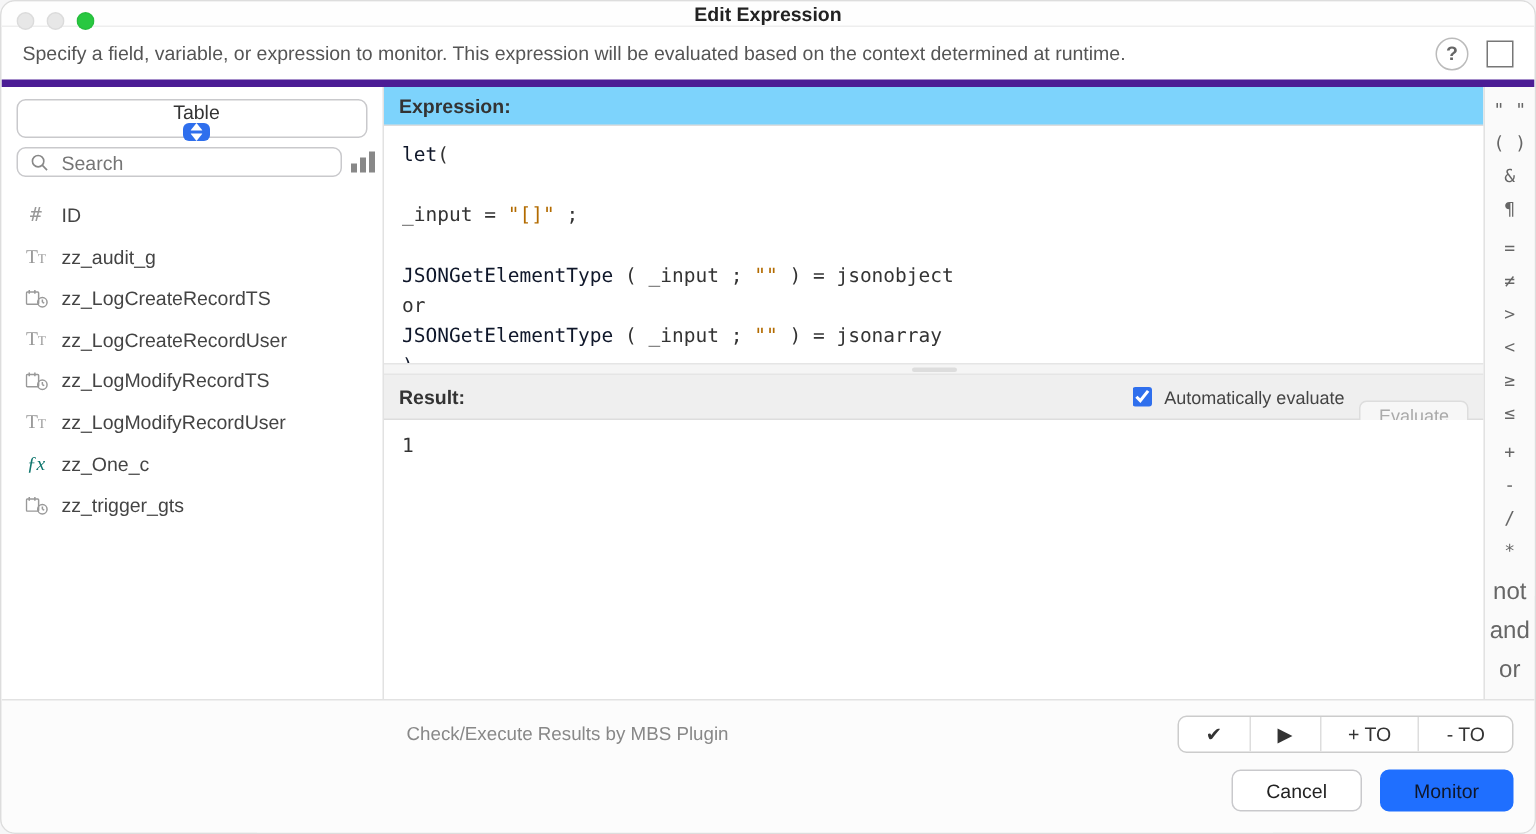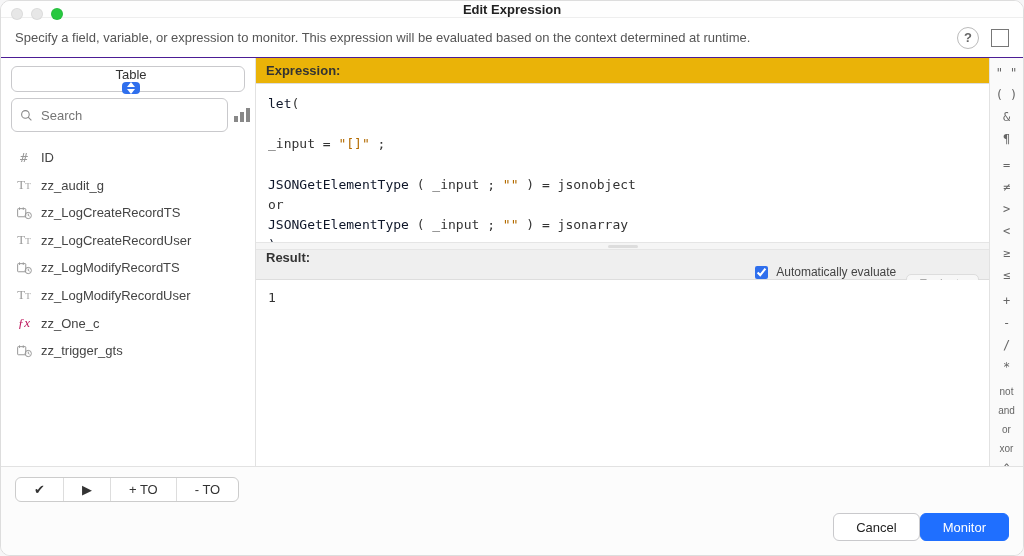--- a/index.html
+++ b/index.html
@@ -41,21 +41,21 @@
   }
   .dot.red { background: #e7e7e7; }
   .dot.yellow { background: #e7e7e7; }
   .dot.green { background: #28c840; }
   .title { font-weight: 600; color: #222; }
 
   .hintrow {
     height: 40px;
     display: flex; align-items: center;
     padding: 0 14px;
-    border-bottom: 1px solid #4c1d95;
+    border-bottom: 5px solid #4c1d95;
     font-size: 13px; color: #555;
     justify-content: space-between;
   }
   .hintrow .right { display: flex; align-items: center; gap: 12px; }
   .help-circle {
     width: 22px; height: 22px; border:1px solid #bbb; border-radius: 50%;
     display:flex; align-items:center; justify-content:center;
     color:#666; font-weight:600; font-size:13px; cursor:pointer;
   }
   .box-icon { width:18px; height:18px; border:1.5px solid #777; }
@@ -87,21 +87,21 @@
     width: 18px; height: 20px;
     background: #2f6fed;
     border-radius: 4px;
     display:flex; flex-direction:column; align-items:center; justify-content:center;
     gap: 0px;
   }
   .select-arrows svg { display:block; }
 
   .search-row { display:flex; align-items:center; gap:6px; }
   .search-box {
-    flex:1; height:34px;
+    flex:1; height:20px;
     border:1px solid #c9c9cc; border-radius:6px;
     display:flex; align-items:center; gap:6px; padding:0 8px;
     color:#888;
   }
   .search-box input {
     border:none; outline:none; flex:1; font-size:13px; background:transparent;
   }
   .sort-icon { width:22px; display:flex; align-items:flex-end; gap:2px; }
   .sort-icon span { width:4px; background:#888; display:inline-block; }
 
@@ -114,21 +114,21 @@
     color:#444; cursor:pointer;
   }
   .type-icon { width:18px; color:#888; display:flex; align-items:center; justify-content:center; }
 
   
   .main { flex:1; display:flex; min-width:0; }
   .center {
     flex:1; display:flex; flex-direction:column; min-width:0;
   }
   .section-header {
-    height: 26px; background:#eab308;
+    height: 26px; background:#7dd3fc;
     border-bottom:1px solid #ddd;
     display:flex; align-items:center;
     padding: 0 10px;
     font-weight:600; color:#333;
   }
   .editor {
     flex:1; padding:10px 12px;
     font-family: Menlo, Consolas, monospace;
     font-size: 13px; color:#333;
     white-space: pre;
@@ -142,21 +142,21 @@
   .split-handle {
     height:8px; background:#f5f5f5;
     border-top:1px solid #e5e5e5; border-bottom:1px solid #e5e5e5;
     display:flex; align-items:center; justify-content:center;
   }
   .split-handle .grip { width:30px; height:3px; border-radius:2px; background:#ddd; }
 
   .result-header {
     height:30px; background:#efefef;
     border-bottom:1px solid #ddd;
-    display:flex; align-items:flex-start; justify-content:space-between;
+    display:flex; align-items:center; justify-content:space-between;
     padding:0 10px;
   }
   .result-header .lbl { font-weight:600; }
   .result-header .rh-right { display:flex; align-items:center; gap:10px; font-size:12px; }
   .chk { display:flex; align-items:center; gap:5px; color:#444; }
   .chk input { accent-color:#2f6fed; }
   .eval-btn {
     border:1px solid #ddd; background:#f7f7f7; color:#aaa;
     border-radius:5px; padding:2px 12px; font-size:12px;margin-top:24px;
   }
@@ -169,21 +169,21 @@
   
   .ops {
     width:34px; border-left:1px solid #e2e2e2;
     background:#fafafa;
     display:flex; flex-direction:column; align-items:center;
     padding:6px 0; gap:4px;
     font-family: Menlo, Consolas, monospace;
     font-size:12px; color:#666;
   }
   .ops .op { cursor:pointer; padding:2px 0; }
-  .ops .op-word { font-family: -apple-system, Arial, sans-serif; font-size:10px; }
+  .ops .op-word { font-family: -apple-system, Arial, sans-serif; font-size:16px; }
   .ops .spacer { height:8px; }
 
   
   .footer {
     border-top:1px solid #e2e2e2;
     background:#fcfcfc;
     padding: 6px 14px 14px 14px;
   }
   .footer-top {
     display:flex; align-items:center; justify-content:space-between;
@@ -195,29 +195,29 @@
     background:#fff;
   }
   .seg .segbtn {
     padding: 4px 18px; font-size:13px; border-right:1px solid #ddd;
     display:flex; align-items:center; justify-content:center; cursor:pointer;
     color:#333;
   }
   .seg .segbtn:last-child { border-right:none; }
 
   .footer-bottom {
-    display:flex; justify-content:flex-end; margin-top:8px;
+    display:flex; justify-content:flex-end; gap:12px; margin-top:8px;
   }
   .btn {
     height:28px; padding:0 22px; border-radius:6px;
     border:1px solid #c9c9cc; background:#fff; color:#222;
     font-size:13px; cursor:pointer;
   }
   .btn.primary {
-    background:#1f6fff; border-color:#1f6fff; color:#ffffff; font-weight:500;
+    background:#1f6fff; border-color:#1f6fff; color:#0f172a; font-weight:500;
   }
 </style>
 </head>
 <body>
 
 <div class="window">
 
   <div class="titlebar">
     <div class="traffic">
       <div class="dot red"></div>
@@ -311,21 +311,21 @@
             <span>zz_LogModifyRecordTS</span>
           </div>
           <div class="field-item">
             <span class="type-icon">
               <span style="font-family:serif;color:#999">T<span style="font-size:9px">T</span></span>
             </span>
             <span>zz_LogModifyRecordUser</span>
           </div>
           <div class="field-item">
             <span class="type-icon">
-              <span style="font-style:italic;font-family:serif;color:#be185d">ƒx</span>
+              <span style="font-style:italic;font-family:serif;color:#0f766e">ƒx</span>
             </span>
             <span>zz_One_c</span>
           </div>
           <div class="field-item">
             <span class="type-icon">
               <svg width="15" height="14" viewBox="0 0 24 20" fill="none" stroke="#999" stroke-width="1.6">
                 <rect x="1" y="3" width="13" height="13" rx="1"></rect>
                 <line x1="4" y1="1" x2="4" y2="5"></line>
                 <line x1="10" y1="1" x2="10" y2="5"></line>
                 <circle cx="18" cy="14" r="5"></circle>
@@ -387,20 +387,21 @@
           <div class="op op-word">and</div>
           <div class="op op-word">or</div>
           <div class="op op-word">xor</div>
           <div class="op">^</div>
         </div>
     </div>
   </div>
 
   <div class="footer">
     <div class="footer-top">
+      <div class="mbs">Check/Execute Results by MBS Plugin</div>
       <div class="seg">
         <div class="segbtn">✔</div>
         <div class="segbtn">▶</div>
         <div class="segbtn">+ TO</div>
         <div class="segbtn">- TO</div>
       </div>
     </div>
     <div class="footer-bottom">
       <button class="btn">Cancel</button>
       <button class="btn primary">Monitor</button>

